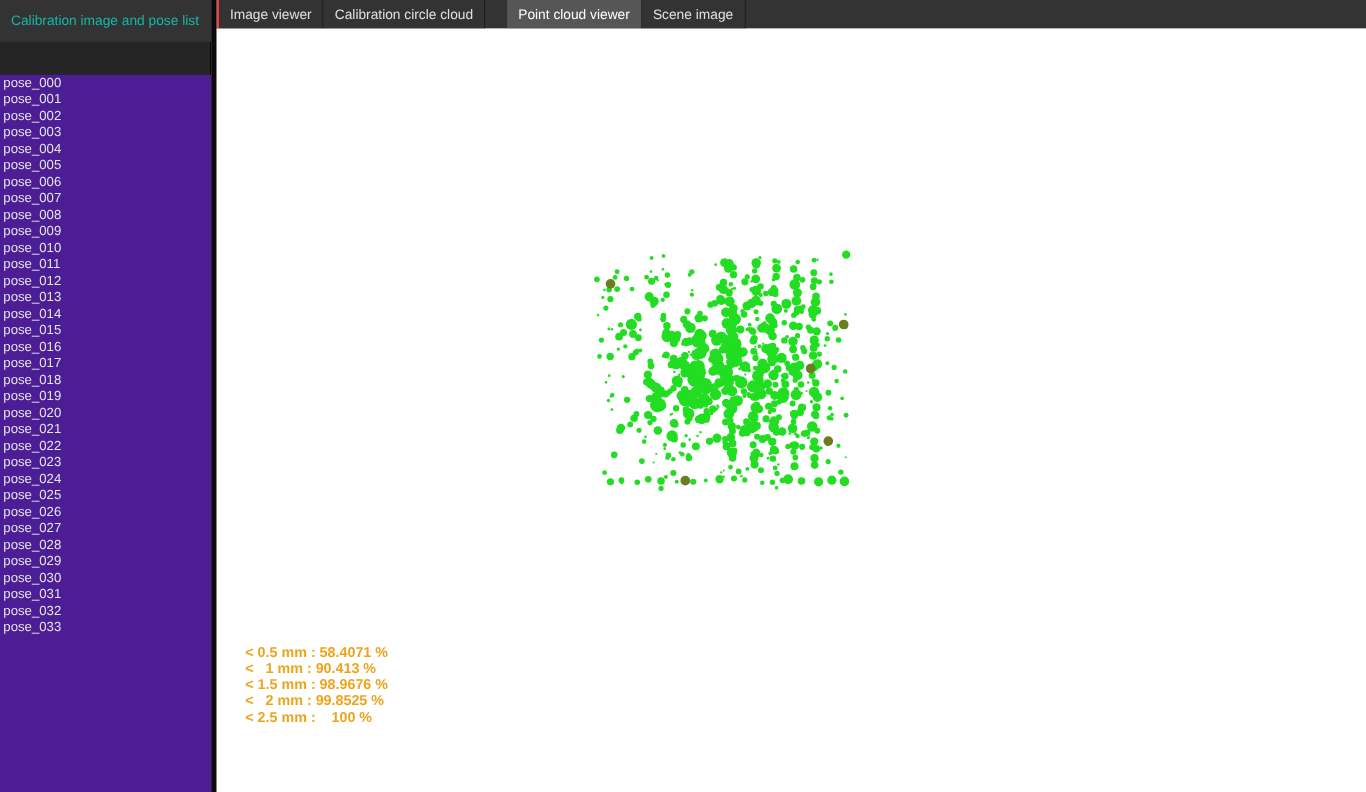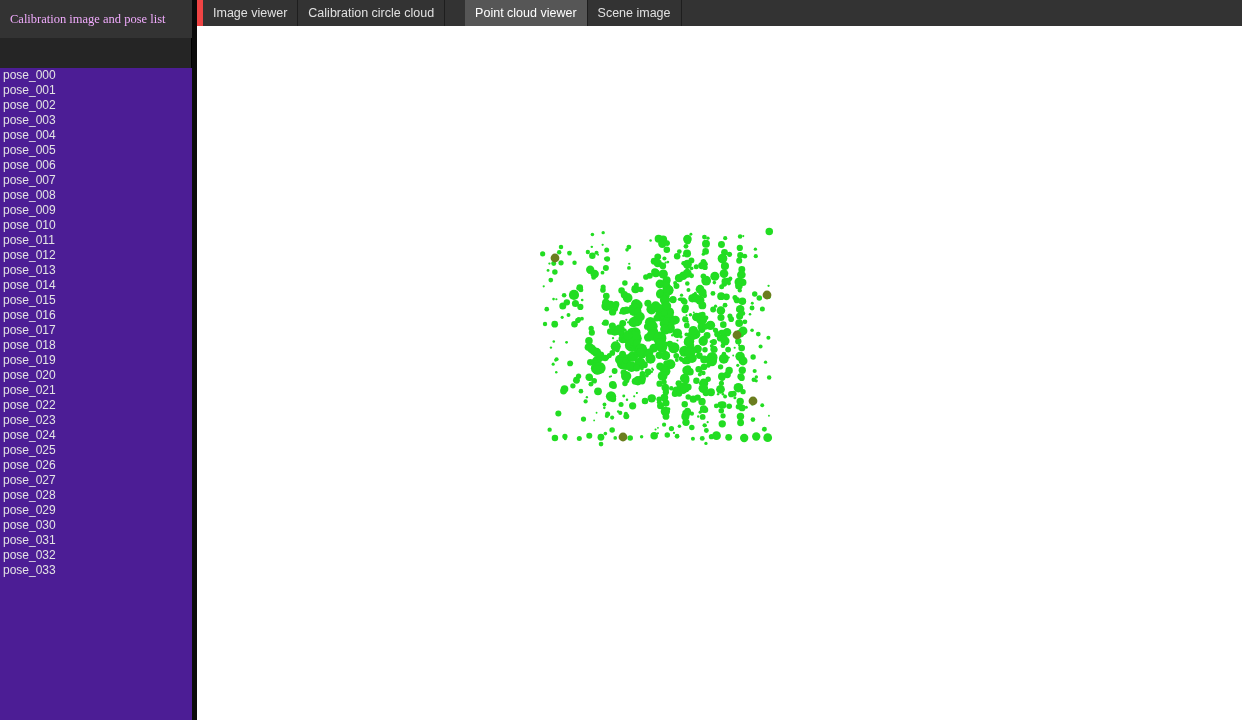--- a/index.html
+++ b/index.html
@@ -39,23 +39,22 @@
     height: 38px;
     background: #333333;
     box-sizing: border-box;
   }
 
   #left-panel-header .title {
     position: absolute;
     left: 10px;
     top: 12px;
     font-size: 12.5px;
-    color: #f0abfc;
+    color: #14b8a6;
     white-space: nowrap;
-    font-family: Liberation Serif, serif;
   }
 
   #device-list {
     position: absolute;
     left: 0;
     top: 38px;
     width: 192px;
     height: 34px;
     background: #252525;
   }
@@ -130,21 +129,21 @@
     padding: 0 10px;
     font-size: 12.5px;
     color: #e0e0e0;
     background: #333333;
     border-right: 1px solid #1e1e1e;
     white-space: nowrap;
     box-sizing: border-box;
   }
 
   .tab:first-child {
-    border-left: 6px solid #ef4444;
+    border-left: 2px solid #ef4444;
   }
 
   .tab.active {
     background: #565656;
     color: #ffffff;
     margin-left: 20px;
   }
 
   
   #viewer {
@@ -897,15 +896,16 @@
         <circle cx="547.19" cy="411.99" r="4.17" fill="#22dd22"></circle>
         <circle cx="559.22" cy="410.51" r="4.16" fill="#22dd22"></circle>
         <circle cx="570.70" cy="411.66" r="4.39" fill="#22dd22"></circle>
         <circle cx="358.00" cy="232.00" r="4.40" fill="#6b7d1e"></circle>
         <circle cx="570.00" cy="269.00" r="4.40" fill="#6b7d1e"></circle>
         <circle cx="556.00" cy="375.00" r="4.40" fill="#6b7d1e"></circle>
         <circle cx="540.00" cy="309.00" r="4.40" fill="#6b7d1e"></circle>
         <circle cx="426.00" cy="411.00" r="4.40" fill="#6b7d1e"></circle>
       </svg>
 
+    <div id="stats-overlay" style="color: rgb(237, 164, 28);"><div class="stat-line">&lt; 0.5 mm : 58.4071 %</div><div class="stat-line">&lt;   1 mm : 90.413 %</div><div class="stat-line">&lt; 1.5 mm : 98.9676 %</div><div class="stat-line">&lt;   2 mm : 99.8525 %</div><div class="stat-line">&lt; 2.5 mm :    100 %</div></div>
   </div>
 
 </div>
 
 </body></html>

